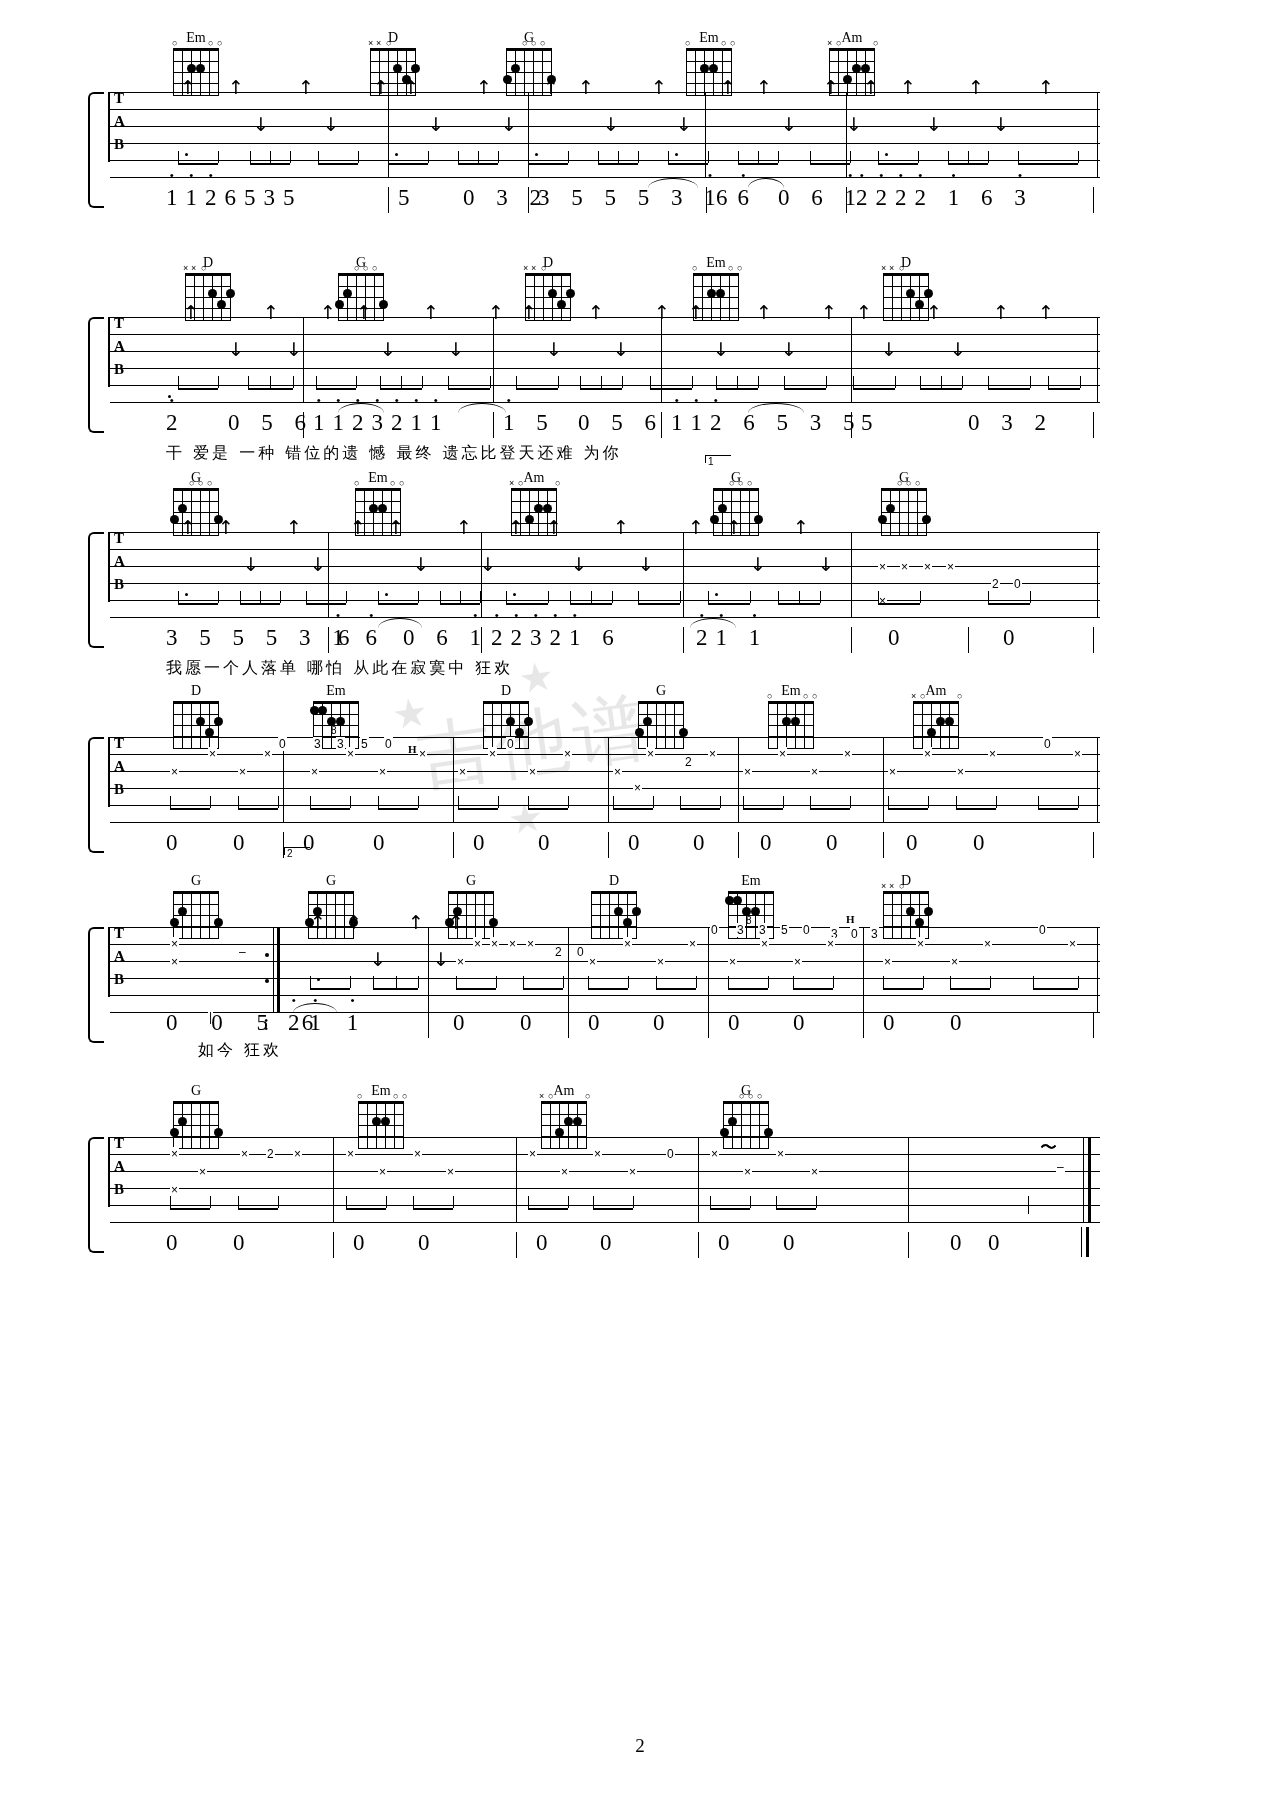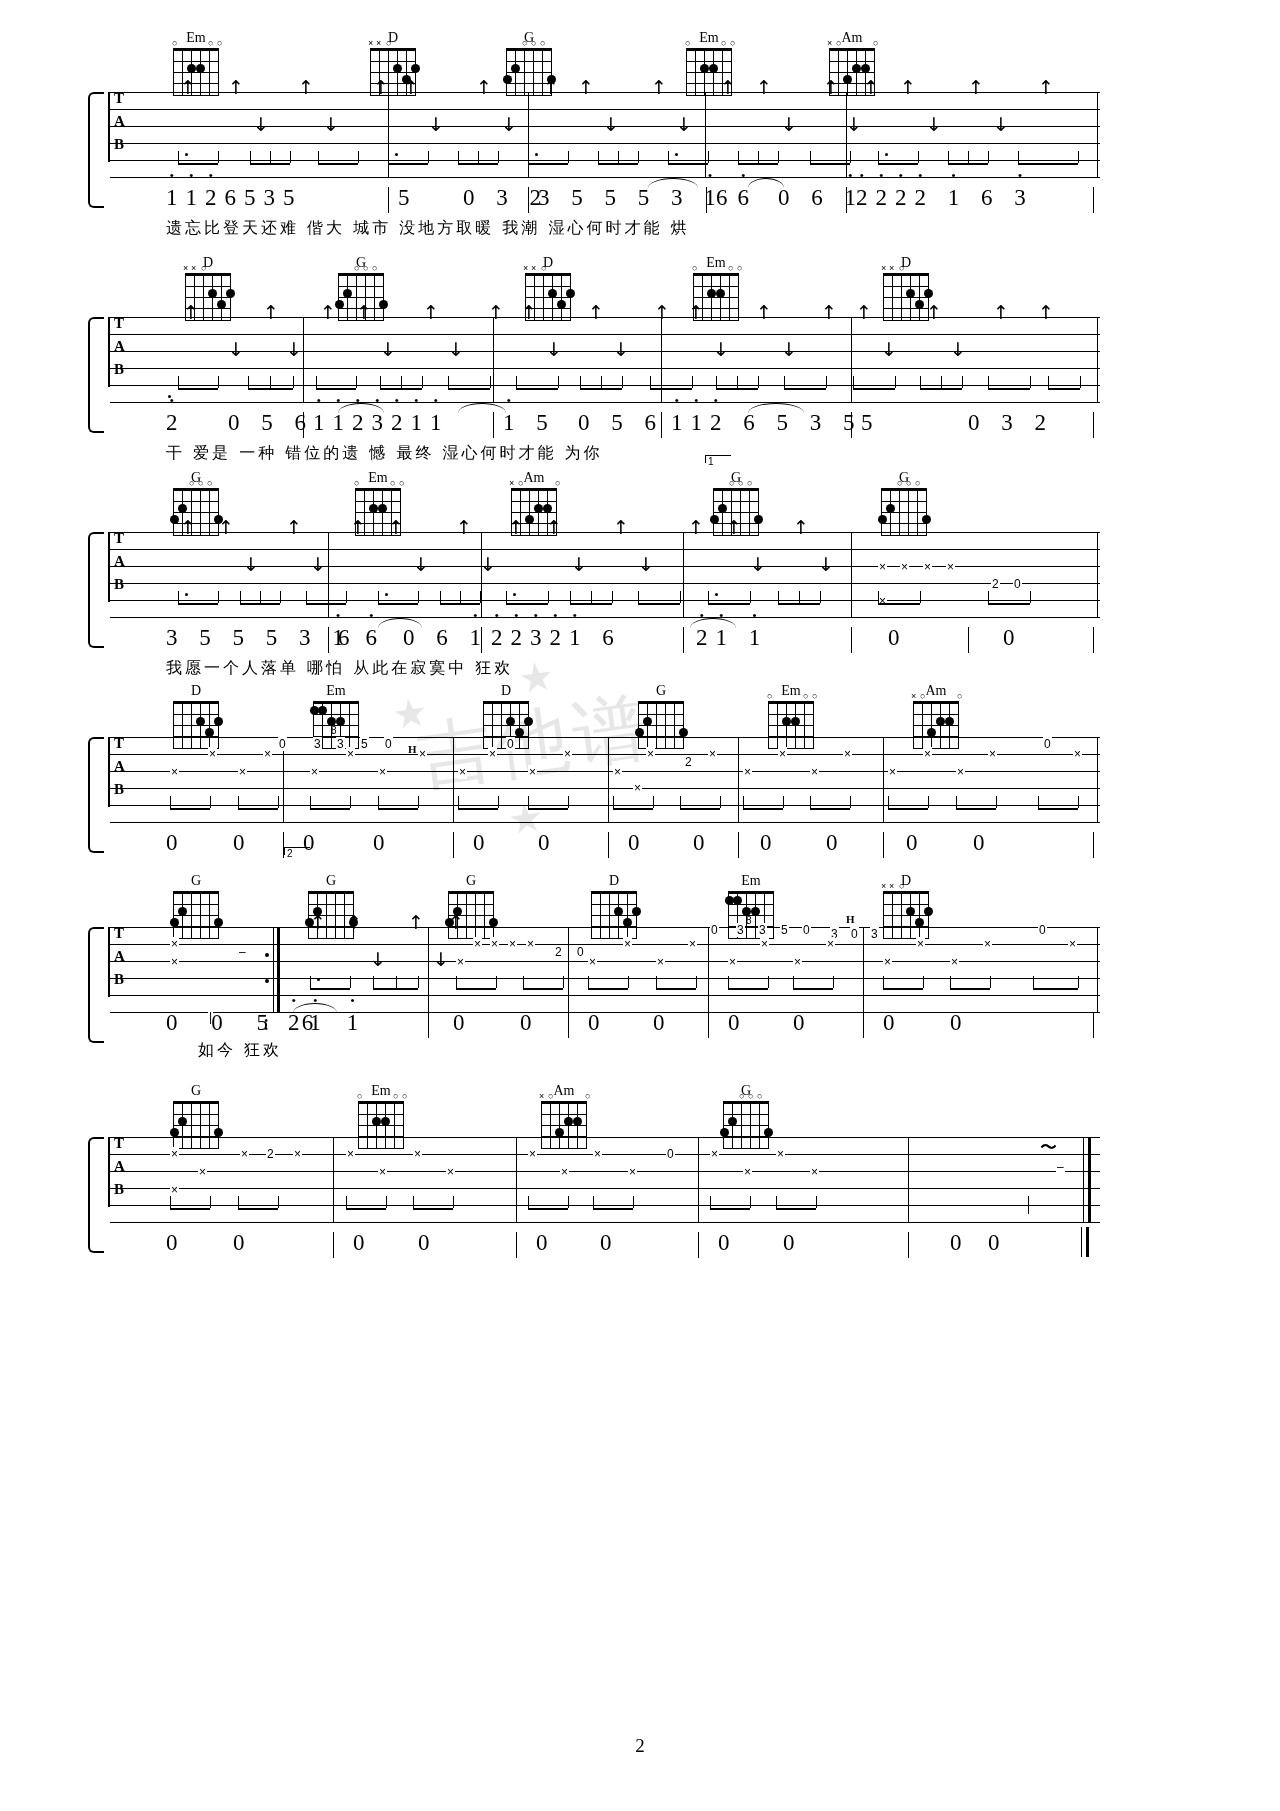--- a/index.html
+++ b/index.html
@@ -268,21 +268,20 @@
     <div class="vbar" style="left:618px;top:167px;height:26px;"></div>
     <div class="num" style="left:628px;top:165px;">6</div>
     <div class="num" style="left:690px;top:165px;letter-spacing:8px;">0 6 <span class="od">1</span></div>
     <div class="vbar" style="left:758px;top:167px;height:26px;"></div>
     <div class="num" style="left:768px;top:165px;letter-spacing:8px;text-align:center;"><span class="od">2</span><span class="od">2</span><span class="od">2</span><span class="od">2</span> <span class="od">1</span> 6 <span class="od">3</span></div>
     <div class="vbar" style="left:1005px;top:167px;height:26px;"></div>
 
     <div class="slur" style="left:560px;top:158px;width:50px;"></div>
     <div class="slur" style="left:660px;top:158px;width:36px;"></div>
 
-    <div class="lyric" style="left:78px;top:198px;letter-spacing:3px;">遗忘比登天还难   偕大 城市 没地方取暖   我潮 湿心何时才能 烘</div>
   </div>
 
   <div class="system" style="top:245px;height:220px;">
     <div class="chordbox" style="left:92px;top:10px;">
       <div class="chordname">D</div>
       <div class="grid">
         <div class="v" style="left:8px"></div>
           <div class="v" style="left:17px"></div>
           <div class="v" style="left:26px"></div>
           <div class="v" style="left:35px"></div>
@@ -476,21 +475,21 @@
     <div class="vbar" style="left:763px;top:167px;height:26px;"></div>
     <div class="num" style="left:773px;top:165px;">5</div>
     <div class="num" style="left:880px;top:165px;letter-spacing:8px;">0 3 2</div>
     <div class="vbar" style="left:1005px;top:167px;height:26px;"></div>
 
     <div class="slur" style="left:250px;top:158px;width:46px;"></div>
     <div class="slur" style="left:370px;top:158px;width:48px;"></div>
     <div class="slur" style="left:660px;top:158px;width:56px;"></div>
     <div class="dotmark" style="left:80px;top:150px;"></div>
 
-    <div class="lyric" style="left:78px;top:198px;letter-spacing:3px;">干   爱是 一种 错位的遗 憾   最终 湿心何时才能   为你</div>
+    <div class="lyric" style="left:78px;top:198px;letter-spacing:3px;">干   爱是 一种 错位的遗 憾   最终 遗忘比登天还难   为你</div>
 
     <div class="ending" style="left:617px;top:210px;width:26px;">
       <div class="bar" style="width:26px;"></div>
         <div class="tick"></div>
       <span style="position:absolute;left:3px;top:1px;">1</span>
     </div>
   </div>
 
   <div class="system" style="top:460px;height:220px;">
     <div class="chordbox" style="left:80px;top:10px;">

